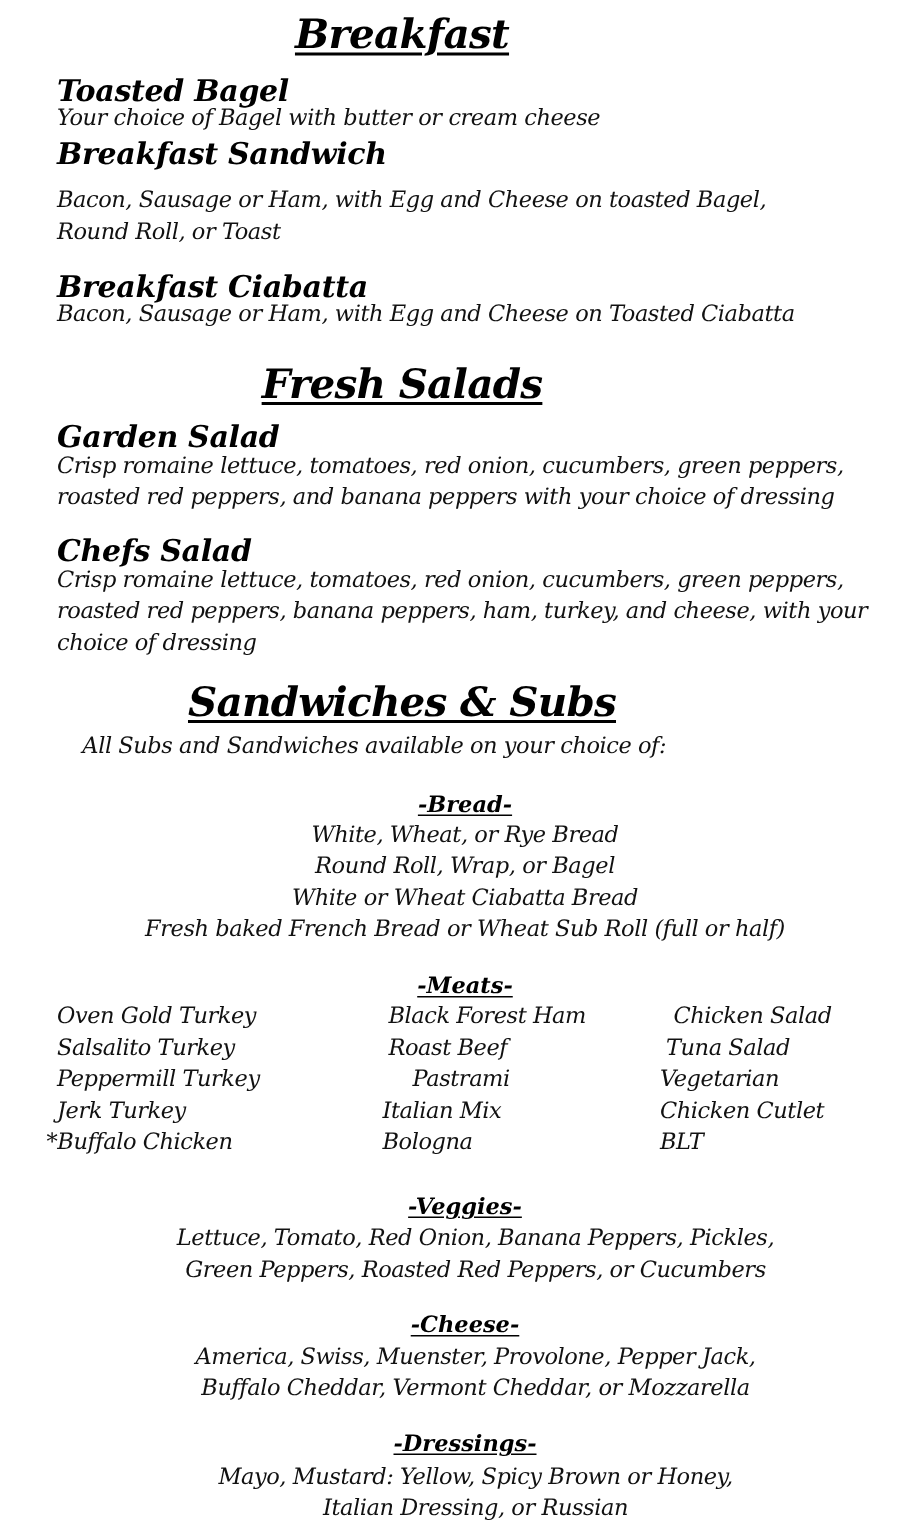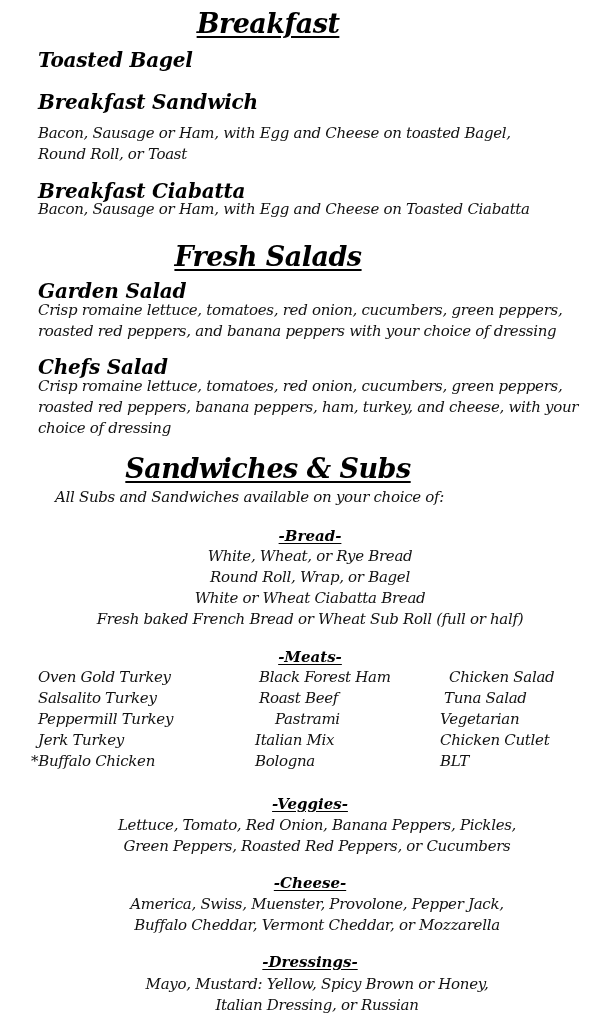--- a/index.html
+++ b/index.html
@@ -38,20 +38,21 @@
   .meat { font-style: italic; font-size: 15px; letter-spacing: -0.3px; color: #111; }
 </style>
 </head>
 <body>
 
 <div class="page">
 
   <div class="section-title" style="top:8px;">Breakfast</div>
 
   <div class="abs item-name" style="top:48px;">Toasted Bagel</div>
+  <div class="abs item-desc" style="top:69px;">Your choice of Bagel with butter or cream cheese</div>
 
   <div class="abs item-name" style="top:90px;">Breakfast Sandwich</div>
   <div class="abs item-desc" style="top:124px;">Bacon, Sausage or Ham, with Egg and Cheese on toasted Bagel,</div>
   <div class="abs item-name" style="top:179px;">Breakfast Ciabatta</div>
 
   <div class="abs item-desc" style="top:145px;">Round Roll, or Toast</div>
   <div class="abs item-desc" style="top:200px;">Bacon, Sausage or Ham, with Egg and Cheese on Toasted Ciabatta</div>
 
   <div class="section-title" style="top:241px;">Fresh Salads</div>
 

